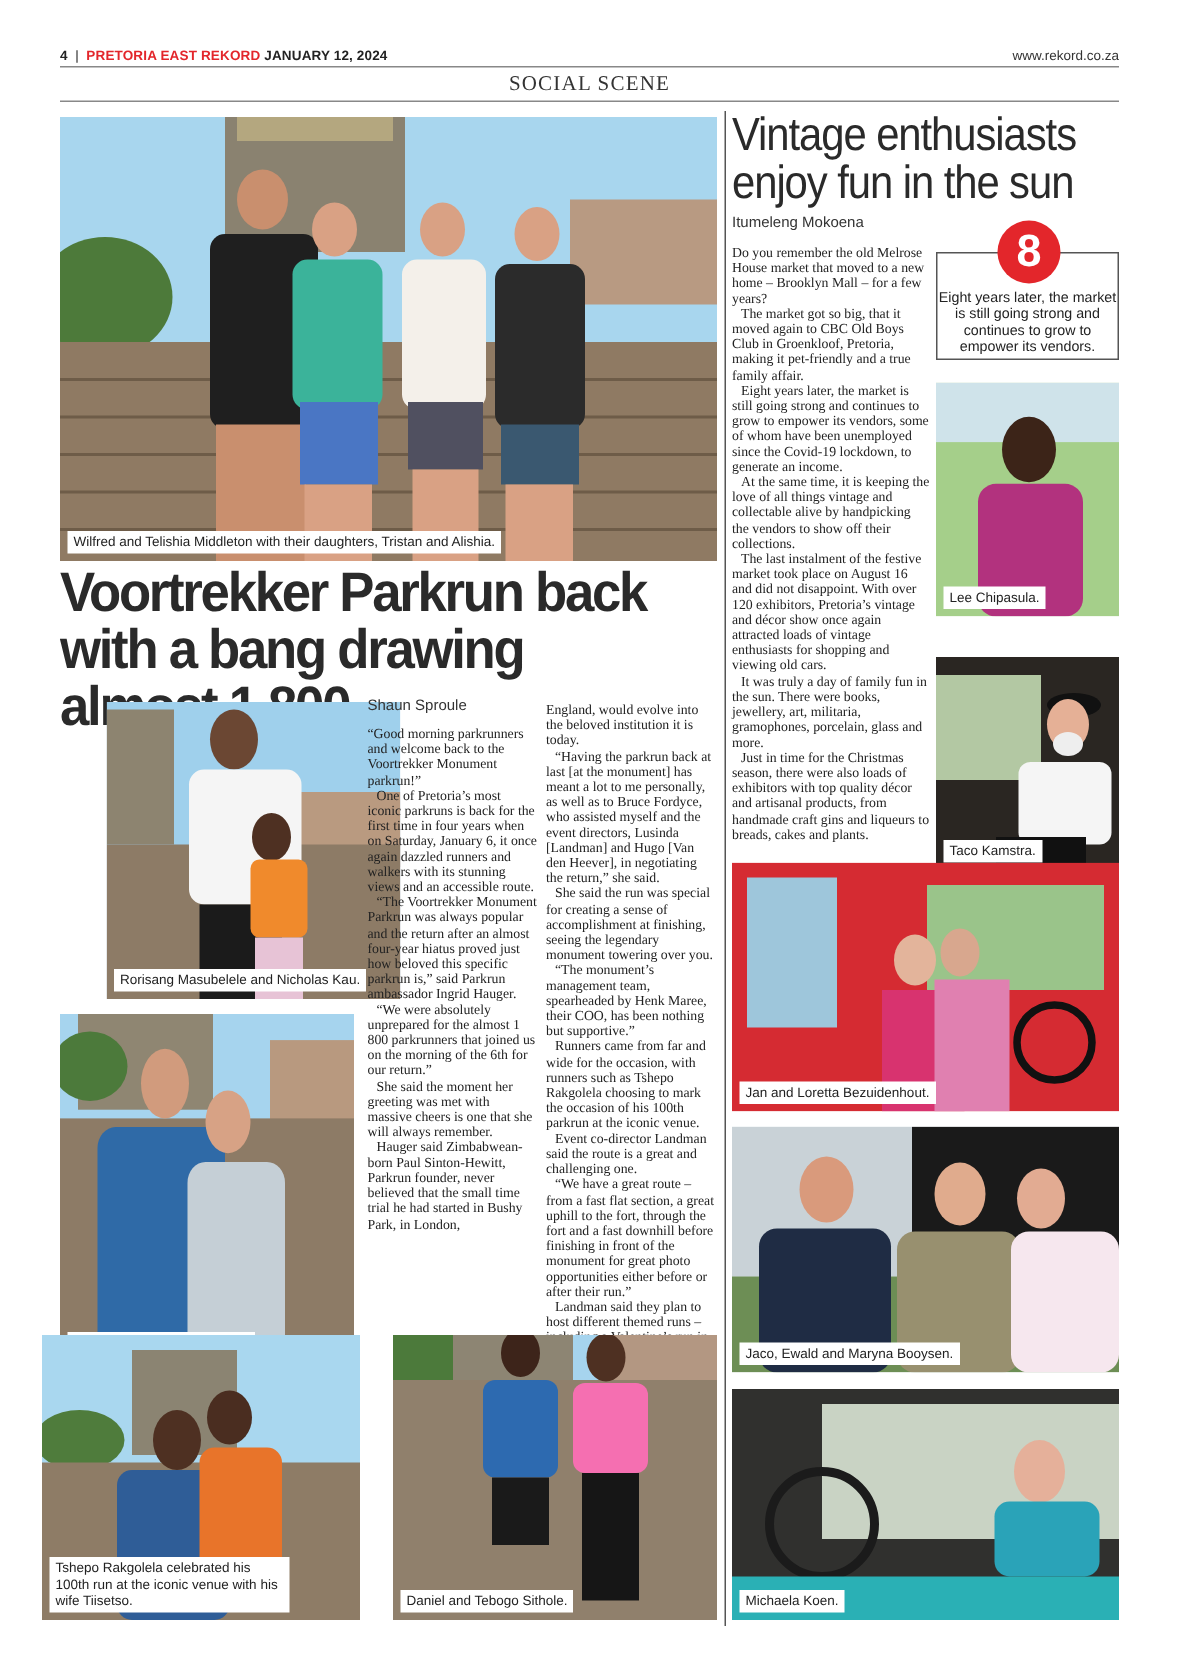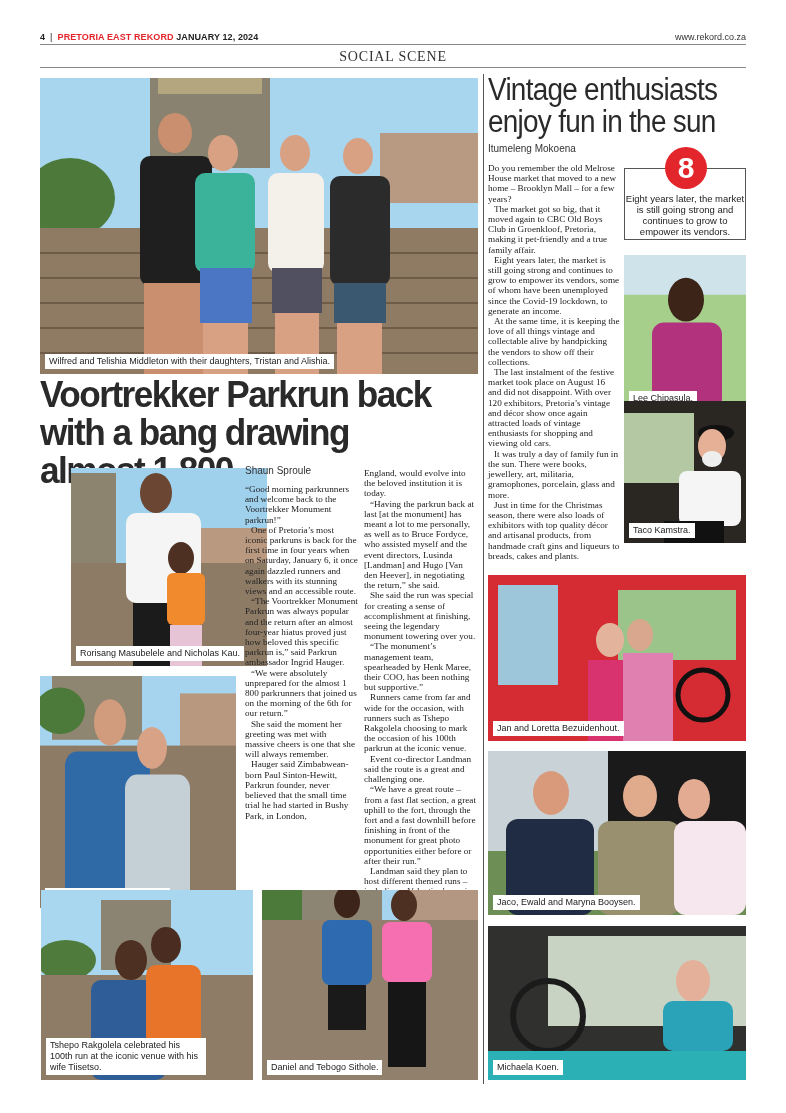--- a/index.html
+++ b/index.html
@@ -134,21 +134,21 @@
   <p class="first">England, would evolve into the beloved institution it is today.</p>
   <p>“Having the parkrun back at last [at the monument] has meant a lot to me personally, as well as to Bruce Fordyce, who assisted myself and the event directors, Lusinda [Landman] and Hugo [Van den Heever], in negotiating the return,” she said.</p>
   <p>She said the run was special for creating a sense of accomplishment at finishing, seeing the legendary monument towering over you.</p>
   <p>“The monument’s management team, spearheaded by Henk Maree, their COO, has been nothing but supportive.”</p>
   <p>Runners came from far and wide for the occasion, with runners such as Tshepo Rakgolela choosing to mark the occasion of his 100th parkrun at the iconic venue.</p>
   <p>Event co-director Landman said the route is a great and challenging one.</p>
   <p>“We have a great route – from a fast flat section, a great uphill to the fort, through the fort and a fast downhill before finishing in front of the monument for great photo opportunities either before or after their run.”</p>
   <p>Landman said they plan to host different themed runs – including a Valentine’s run in February, as well as something special for Mandela Day and Christmas to give back to the community.</p>
 </div>
 
-<div class="abs photo" style="left:41px; top:890px; width:212px; height:190px;">
+<div class="abs photo" style="left:28px; top:890px; width:212px; height:190px;">
   <svg viewBox="0 0 212 190" preserveAspectRatio="none">
     <rect width="212" height="190" fill="#a9d7ef"></rect>
     <rect x="60" y="10" width="70" height="70" fill="#8b8472"></rect>
     <ellipse cx="25" cy="70" rx="30" ry="20" fill="#4f7c3c"></ellipse>
     <rect x="0" y="85" width="212" height="105" fill="#8e7c66"></rect>
     <ellipse cx="90" cy="70" rx="16" ry="20" fill="#4e3022"></ellipse>
     <rect x="50" y="90" width="75" height="100" rx="10" fill="#2f5d97"></rect>
     <ellipse cx="125" cy="55" rx="15" ry="18" fill="#4a2d20"></ellipse>
     <rect x="105" y="75" width="55" height="90" rx="10" fill="#e8742a"></rect>
   </svg>
@@ -193,21 +193,21 @@
 <div class="abs photo" style="left:624px; top:255px; width:122px; height:156px;">
   <svg viewBox="0 0 122 157" preserveAspectRatio="none">
     <rect width="122" height="157" fill="#a5cf8a"></rect>
     <rect x="0" y="0" width="122" height="40" fill="#cfe3ea"></rect>
     <ellipse cx="62" cy="45" rx="18" ry="22" fill="#3c2418"></ellipse>
     <rect x="28" y="68" width="70" height="89" rx="12" fill="#b2327e"></rect>
   </svg>
   <div class="caption">Lee Chipasula.</div>
 </div>
 
-<div class="abs photo" style="left:624px; top:401px; width:122px; height:142px;">
+<div class="abs photo" style="left:624px; top:438px; width:122px; height:142px;">
   <svg viewBox="0 0 122 142" preserveAspectRatio="none">
     <rect width="122" height="142" fill="#2a2622"></rect>
     <rect x="0" y="12" width="70" height="70" fill="#b3c8a3"></rect>
     <ellipse cx="92" cy="32" rx="18" ry="8" fill="#111"></ellipse>
     <ellipse cx="88" cy="45" rx="14" ry="17" fill="#e5b096"></ellipse>
     <ellipse cx="88" cy="58" rx="10" ry="8" fill="#eee"></ellipse>
     <rect x="55" y="70" width="62" height="55" rx="8" fill="#f5f5f5"></rect>
     <rect x="40" y="120" width="60" height="22" fill="#111"></rect>
   </svg>
   <div class="caption">Taco Kamstra.</div>

